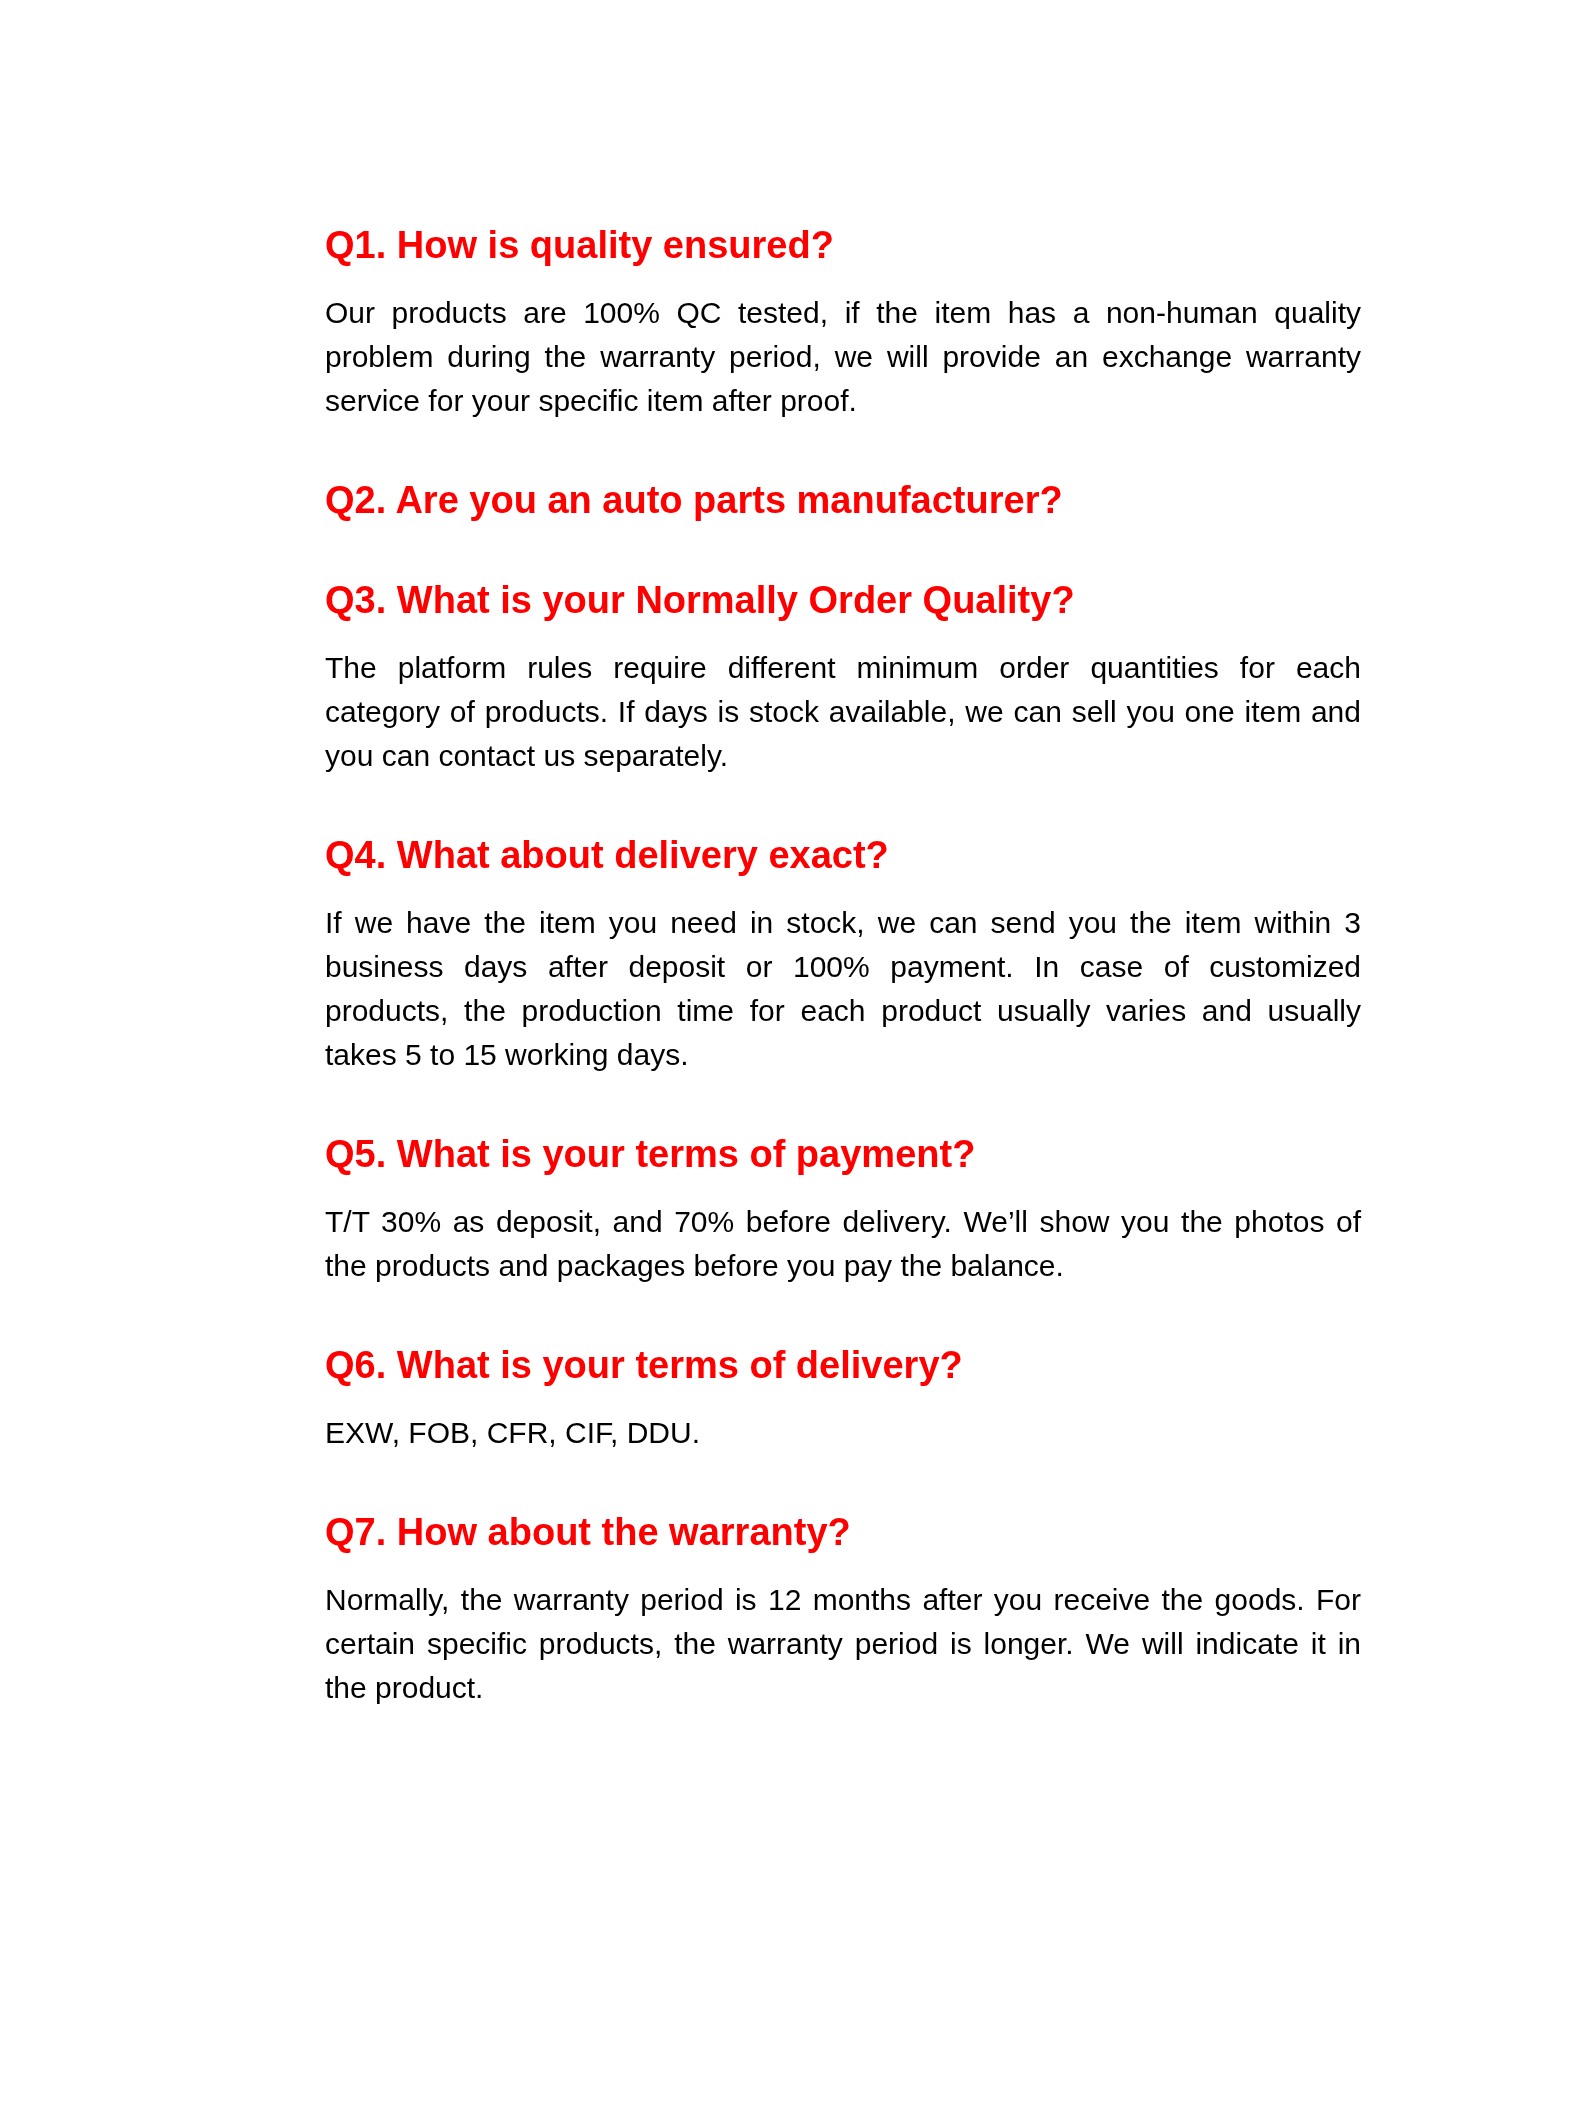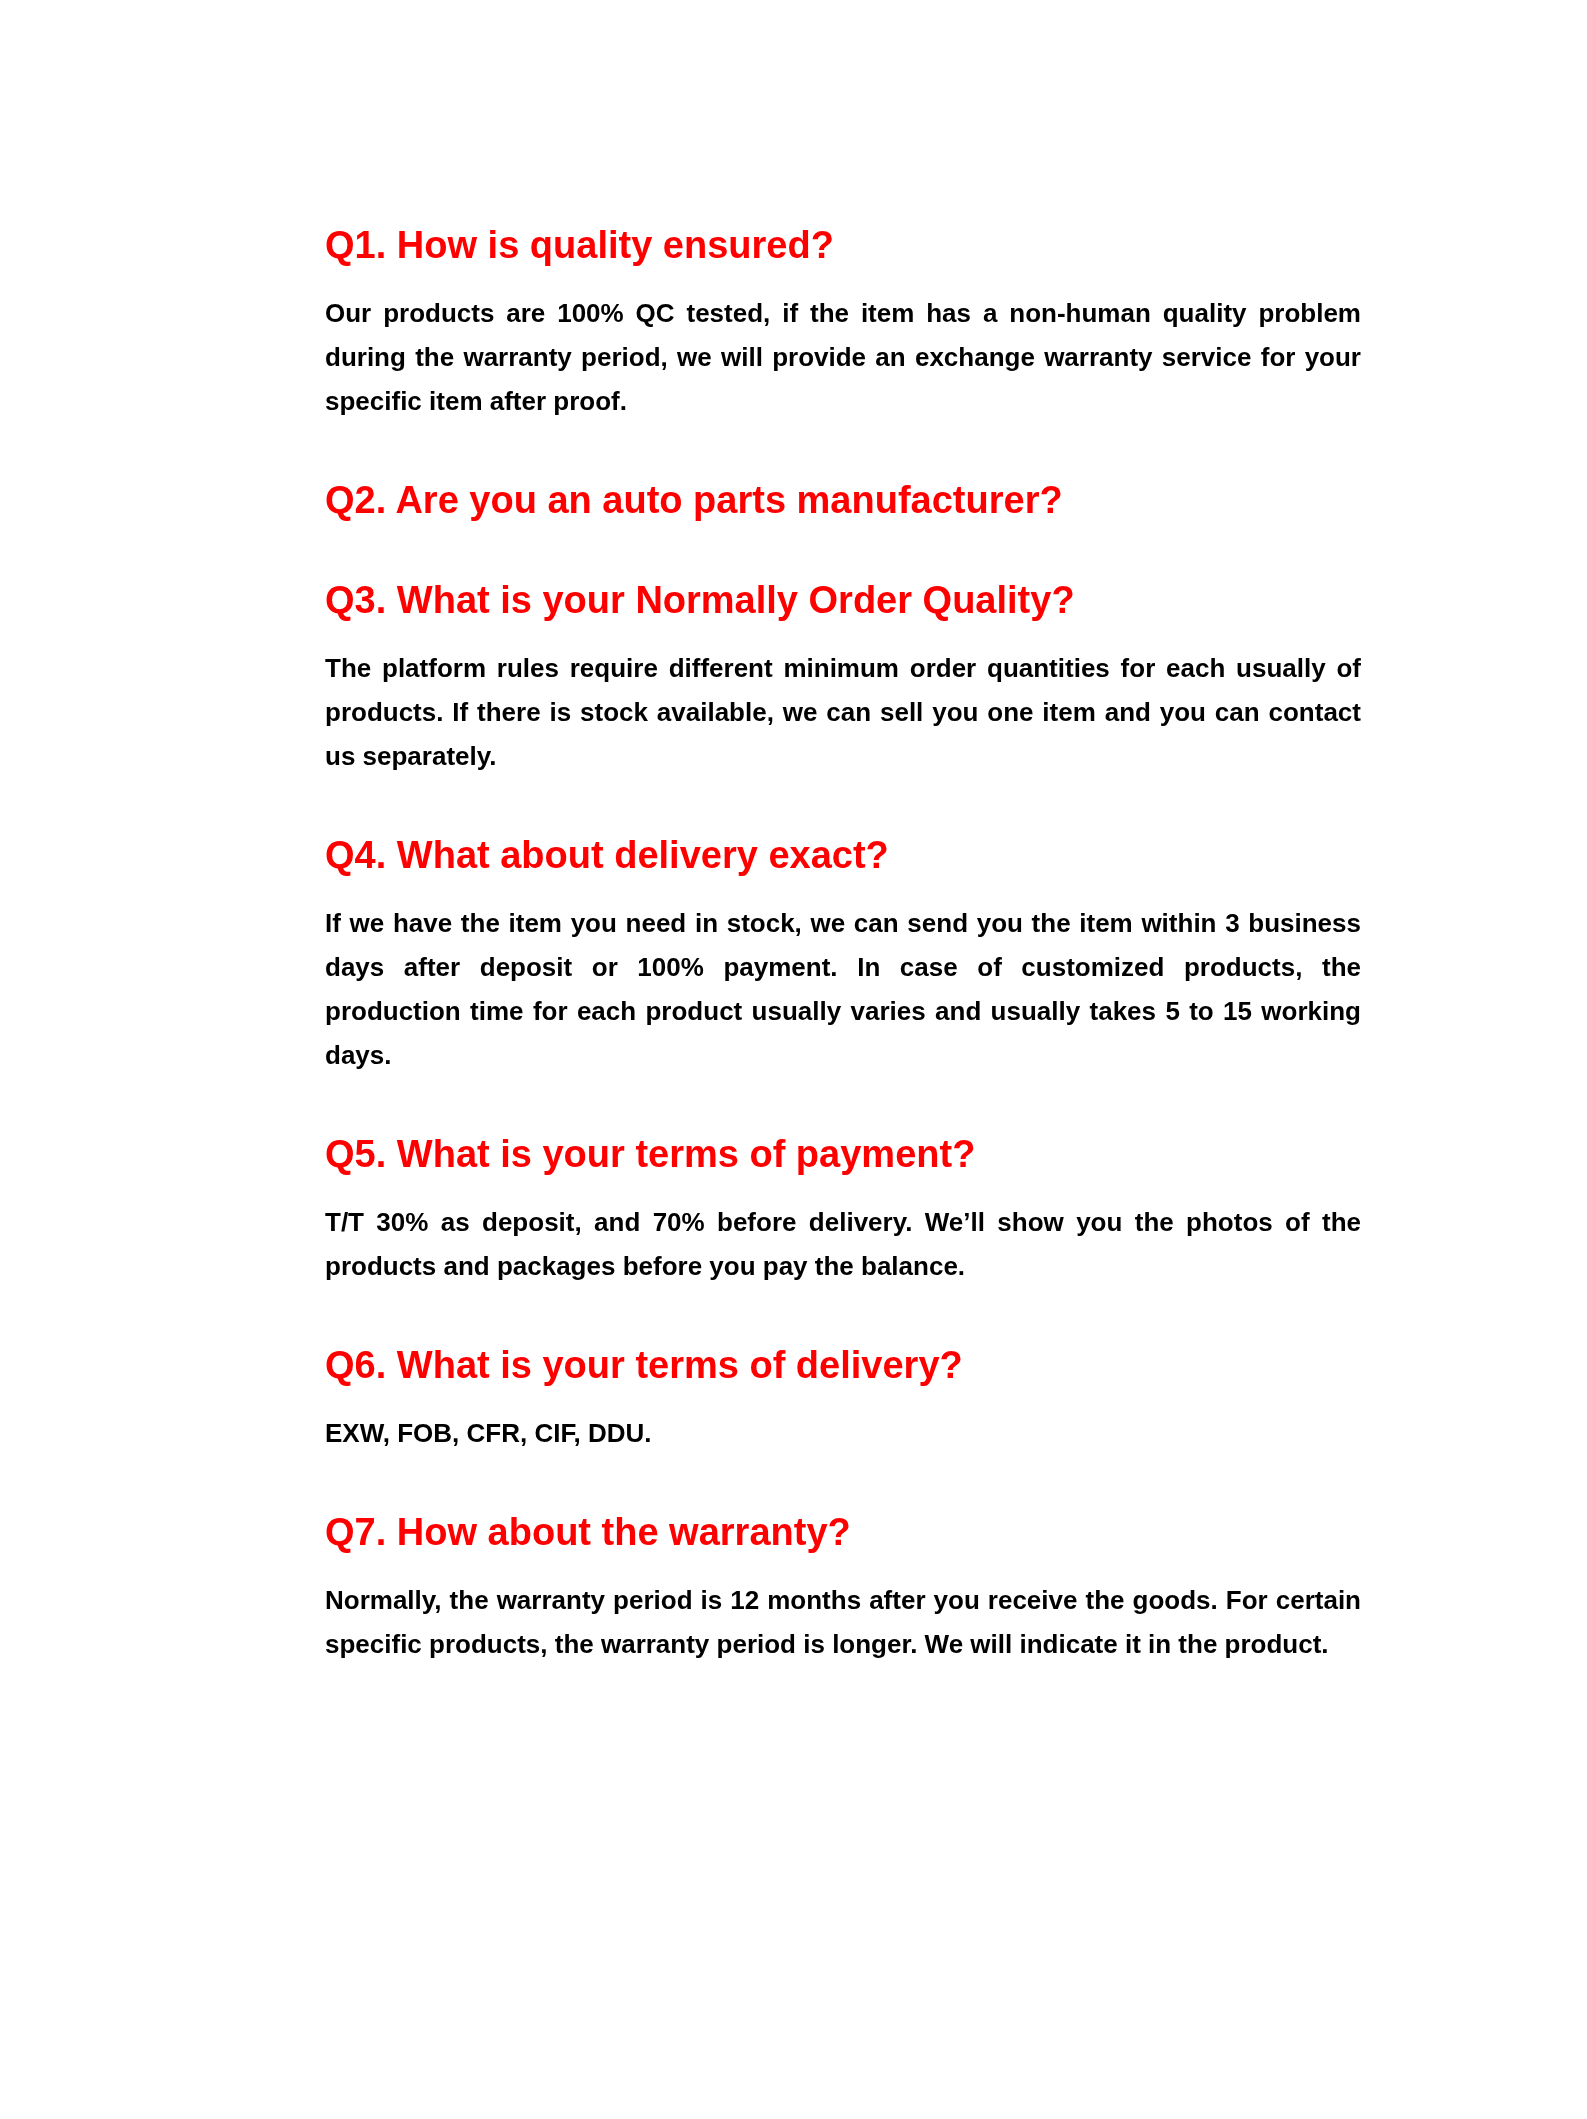--- a/index.html
+++ b/index.html
@@ -30,22 +30,22 @@
     color: var(--heading, #ff0000);
     font-size: 38px;
     font-weight: bold;
     line-height: 46px;
     margin-bottom: 23px;
     letter-spacing: 0;
   }
 
   .faq-answer {
     color: var(--body_text, #000000);
-    font-size: 26px;
-    font-weight: bold;
+    font-size: 30px;
+    font-weight: normal;
     line-height: 44px;
     text-align: justify;
     text-justify: inter-word;
   }
 
   .faq-answer.muted {
     color: var(--muted_body_text, #3b3b3b);
   }
 </style>
 </head>
@@ -57,21 +57,21 @@
     <h2 class="faq-question">Q1. How is quality ensured?</h2>
     <p class="faq-answer">Our products are 100% QC tested, if the item has a non-human quality problem during the warranty period, we will provide an exchange warranty service for your specific item after proof.</p>
   </section>
 
   <section class="faq-item">
     <h2 class="faq-question">Q2. Are you an auto parts manufacturer?</h2>
   </section>
 
   <section class="faq-item">
     <h2 class="faq-question">Q3. What is your Normally Order Quality?</h2>
-    <p class="faq-answer">The platform rules require different minimum order quantities for each usually of products. If there is stock available, we can sell you one item and you can contact us separately.</p>
+    <p class="faq-answer">The platform rules require different minimum order quantities for each category of products. If days is stock available, we can sell you one item and you can contact us separately.</p>
   </section>
 
   <section class="faq-item">
     <h2 class="faq-question">Q4. What about delivery exact?</h2>
     <p class="faq-answer">If we have the item you need in stock, we can send you the item within 3 business days after deposit or 100% payment. In case of customized products, the production time for each product usually varies and usually takes 5 to 15 working days.</p>
   </section>
 
   <section class="faq-item">
     <h2 class="faq-question">Q5. What is your terms of payment?</h2>
     <p class="faq-answer">T/T 30% as deposit, and 70% before delivery. We’ll show you the photos of the products and packages before you pay the balance.</p>

